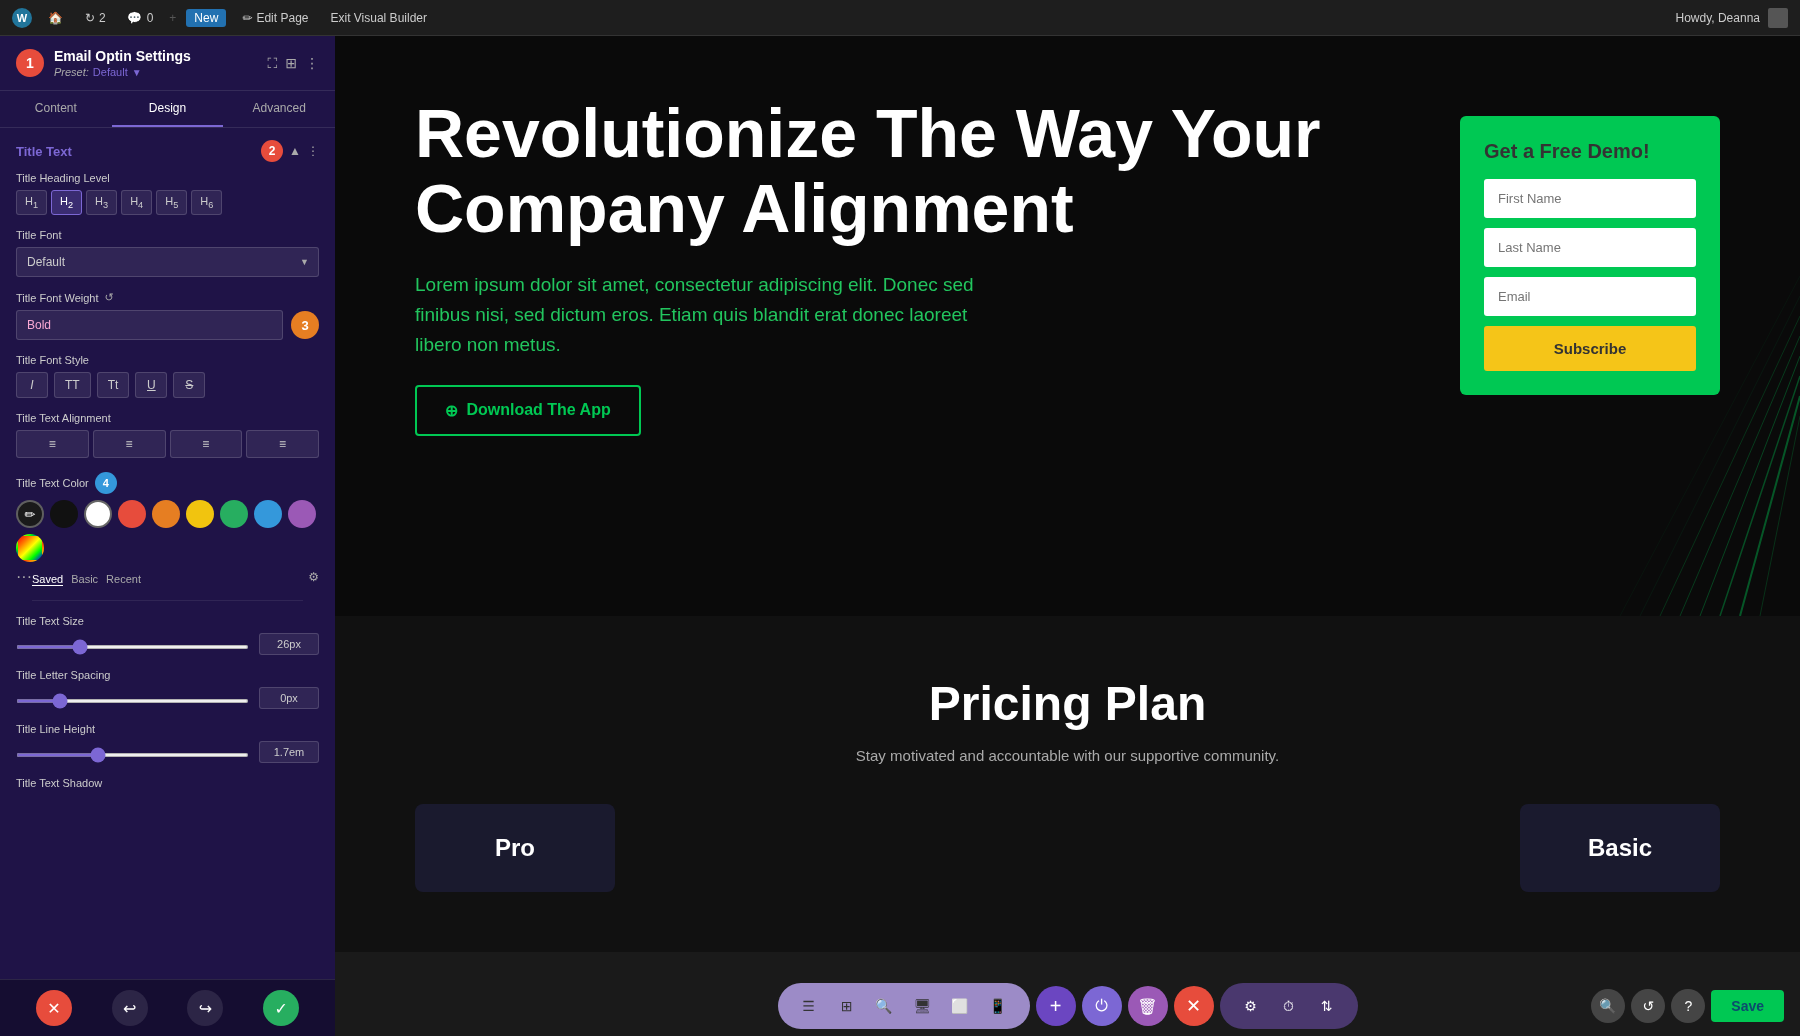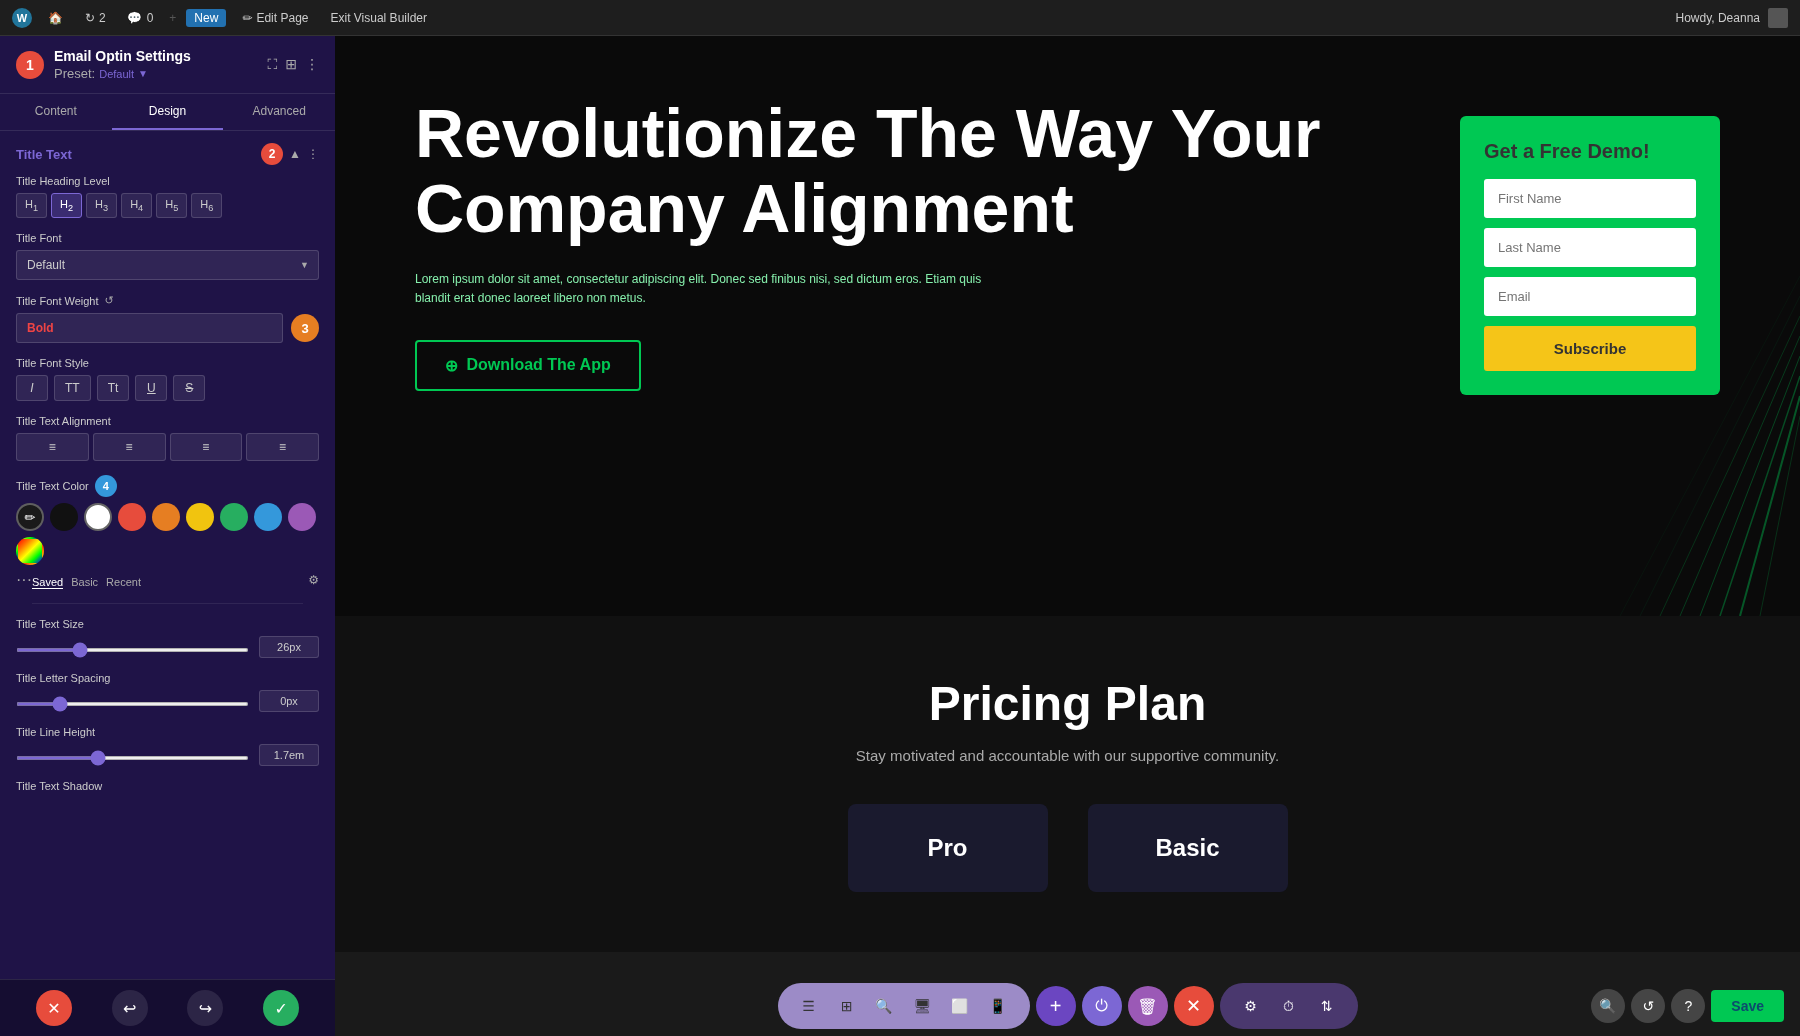--- a/index.html
+++ b/index.html
@@ -45,21 +45,21 @@
     }
 
     .sidebar-header {
       padding: 12px 16px;
       border-bottom: 1px solid rgba(255,255,255,0.1);
       display: flex;
       align-items: center;
       justify-content: space-between;
     }
     .sidebar-header-title { font-size: 14px; font-weight: 600; color: white; }
-    .preset-label { font-size: 13px; color: #aaa; }
+    .preset-label { font-size: 11px; color: #aaa; font-style: italic; }
     .preset-value { font-size: 11px; color: #7c67d4; cursor: pointer; }
     .header-icons { display: flex; gap: 8px; }
     .header-icon { color: #aaa; cursor: pointer; font-size: 14px; }
 
     .circle-badge {
       width: 28px; height: 28px; border-radius: 50%; display: flex; align-items: center; justify-content: center;
       font-size: 14px; font-weight: bold; color: white; flex-shrink: 0;
     }
     .badge-red { background: #e74c3c; }
     .badge-orange { background: #e67e22; }
@@ -146,24 +146,23 @@
       font-size: 9px;
       pointer-events: none;
     }
 
     
     .form-input {
       width: 100%;
       background: rgba(255,255,255,0.08);
       border: 1px solid rgba(255,255,255,0.15);
       border-radius: 3px;
-      color: #ef4444;
+      color: #f9a8d4;
       padding: 7px 10px;
       font-size: 12px;
-      font-weight: bold;
     }
 
     
     .style-btns { display: flex; gap: 6px; }
     .style-btn {
       padding: 5px 10px;
       background: rgba(255,255,255,0.08);
       border: 1px solid rgba(255,255,255,0.15);
       border-radius: 3px;
       color: #ccc;
@@ -274,25 +273,25 @@
     }
     .hero-content { flex: 1; }
     .hero-title {
       color: white;
       font-size: 68px;
       font-weight: 800;
       line-height: 1.1;
       margin-bottom: 24px;
     }
     .hero-desc {
-      color: #86efac;
-      font-size: 12px;
+      color: #22c55e;
+      font-size: 19px;
       line-height: 1.6;
       max-width: 580px;
-      margin-bottom: 32px;
+      margin-bottom: 24px;
     }
     .hero-btn {
       display: inline-flex;
       align-items: center;
       gap: 8px;
       border: 2px solid #00c853;
       color: #00c853;
       padding: 14px 28px;
       font-size: 16px;
       font-weight: 600;
@@ -354,21 +353,21 @@
     }
     .pricing-subtitle {
       color: #aaa;
       font-size: 15px;
     }
 
     
     .pricing-cards-row {
       display: flex;
       gap: 40px;
-      justify-content: center;
+      justify-content: space-between;
       margin-top: 40px;
     }
     .pricing-card {
       background: #1a1a2e;
       border-radius: 8px;
       padding: 30px;
       min-width: 200px;
       text-align: center;
     }
     .pricing-card-title {

